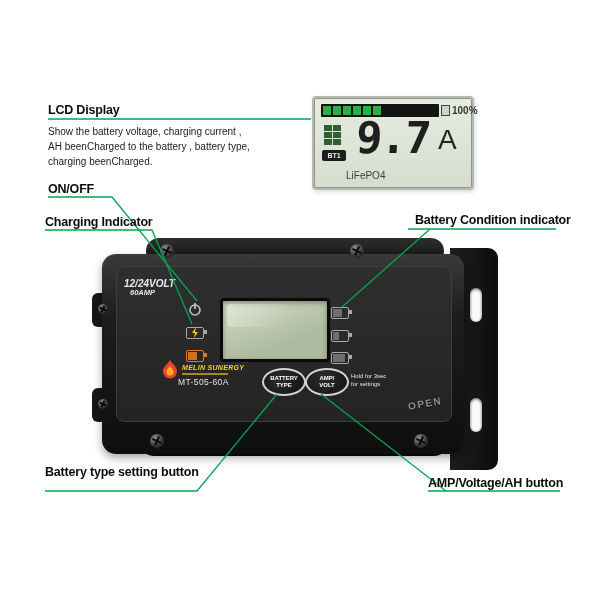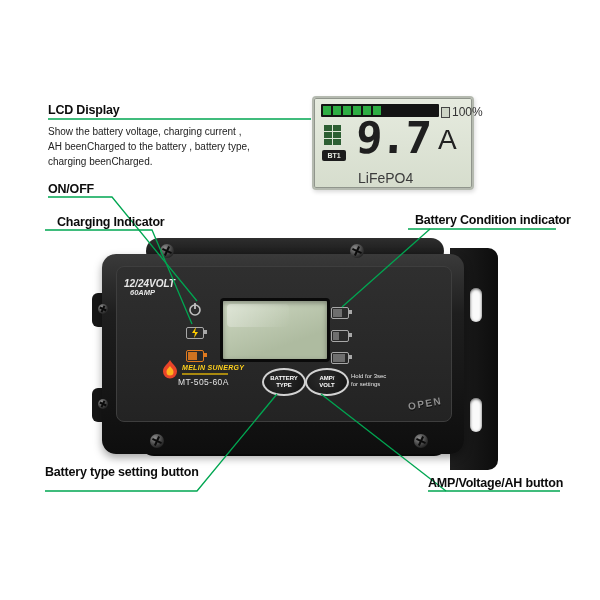--- a/index.html
+++ b/index.html
@@ -13,29 +13,29 @@
 
   
   #lcd-detail{position:absolute;left:312px;top:96px;width:158px;height:90px;
       background:linear-gradient(180deg,#e6ebdf,#d6ddcd);border:2px solid #b5bab0;
       border-radius:4px;box-shadow:0 0 0 1px #90958c inset, 1px 2px 4px rgba(0,0,0,.15);}
   .lcd-topbar{position:absolute;left:7px;top:6px;width:116px;height:13px;background:#141414;border-radius:1px;
       display:flex;align-items:center;padding-left:2px;gap:2px;}
   .seg{width:8px;height:9px;background:#2fae44;}
   .pct-wrap{position:absolute;left:127px;top:7px;display:flex;align-items:center;gap:2px;}
   .pct-icon{width:7px;height:9px;border:1px solid #444;background:#cdd4c5;}
-  .pct-text{font-size:12px;color:#333;font-weight:normal;}
+  .pct-text{font-size:10px;color:#333;font-weight:bold;}
   .bat-grid{position:absolute;left:10px;top:27px;width:19px;display:flex;flex-wrap:wrap;gap:1px;}
   .bat-grid span{width:8px;height:6px;background:#2d5f33;}
   .bt1{position:absolute;left:8px;top:52px;width:24px;height:11px;background:#1c1c1c;color:#e8ede4;
       font-size:7px;font-weight:bold;border-radius:2px;display:flex;align-items:center;justify-content:center;}
   .big-amp{position:absolute;left:42px;top:18px;font-family:"DejaVu Sans Mono",monospace;font-weight:bold;
       font-size:44px;line-height:1;color:#1f1f1f;transform:skewX(-3deg);letter-spacing:-2px;}
   .amp-unit{position:absolute;left:124px;top:26px;font-size:28px;font-weight:normal;color:#222;}
-  .chem{position:absolute;left:44px;top:72px;font-size:14px;color:#3c3c3c;}
+  .chem{position:absolute;left:32px;top:72px;font-size:10px;color:#3c3c3c;}
 
   
   .bracket-top{position:absolute;left:146px;top:238px;width:298px;height:26px;border-radius:13px;
       background:linear-gradient(#2e2e2e,#101010);}
   .bracket-bottom{position:absolute;left:140px;top:428px;width:308px;height:28px;border-radius:14px;
       background:linear-gradient(#242424,#0b0b0b);}
   .flange-right{position:absolute;left:450px;top:248px;width:48px;height:222px;
       background:linear-gradient(90deg,#1e1e1e,#0d0d0d);border-radius:0 10px 10px 0;}
   .slot{position:absolute;left:20px;width:12px;height:34px;background:#fafafa;border-radius:6px;
       box-shadow:inset 0 1px 3px rgba(0,0,0,.65);}
@@ -204,18 +204,18 @@
     </g>
   </svg>
 
   <span class="label z10" style="left:48px;top:103px">LCD Display</span>
   <div class="desc z10" style="left:48px;top:124px">
     <div>Show the battery voltage, charging current ,</div>
     <div>AH beenCharged to the battery , battery type,</div>
     <div>charging beenCharged.</div>
   </div>
   <span class="label z10" style="left:48px;top:182px">ON/OFF</span>
-  <span class="label z10" style="left:57px;top:215px">Charging Indicator</span>
+  <span class="label z10" style="left:45px;top:215px">Charging Indicator</span>
   <span class="label z10" style="left:415px;top:213px">Battery Condition indicator</span>
   <span class="label z10" style="left:45px;top:465px">Battery type setting button</span>
   <span class="label z10" style="left:428px;top:476px">AMP/Voltage/AH button</span>
 
 </div>
 
 </body></html>

